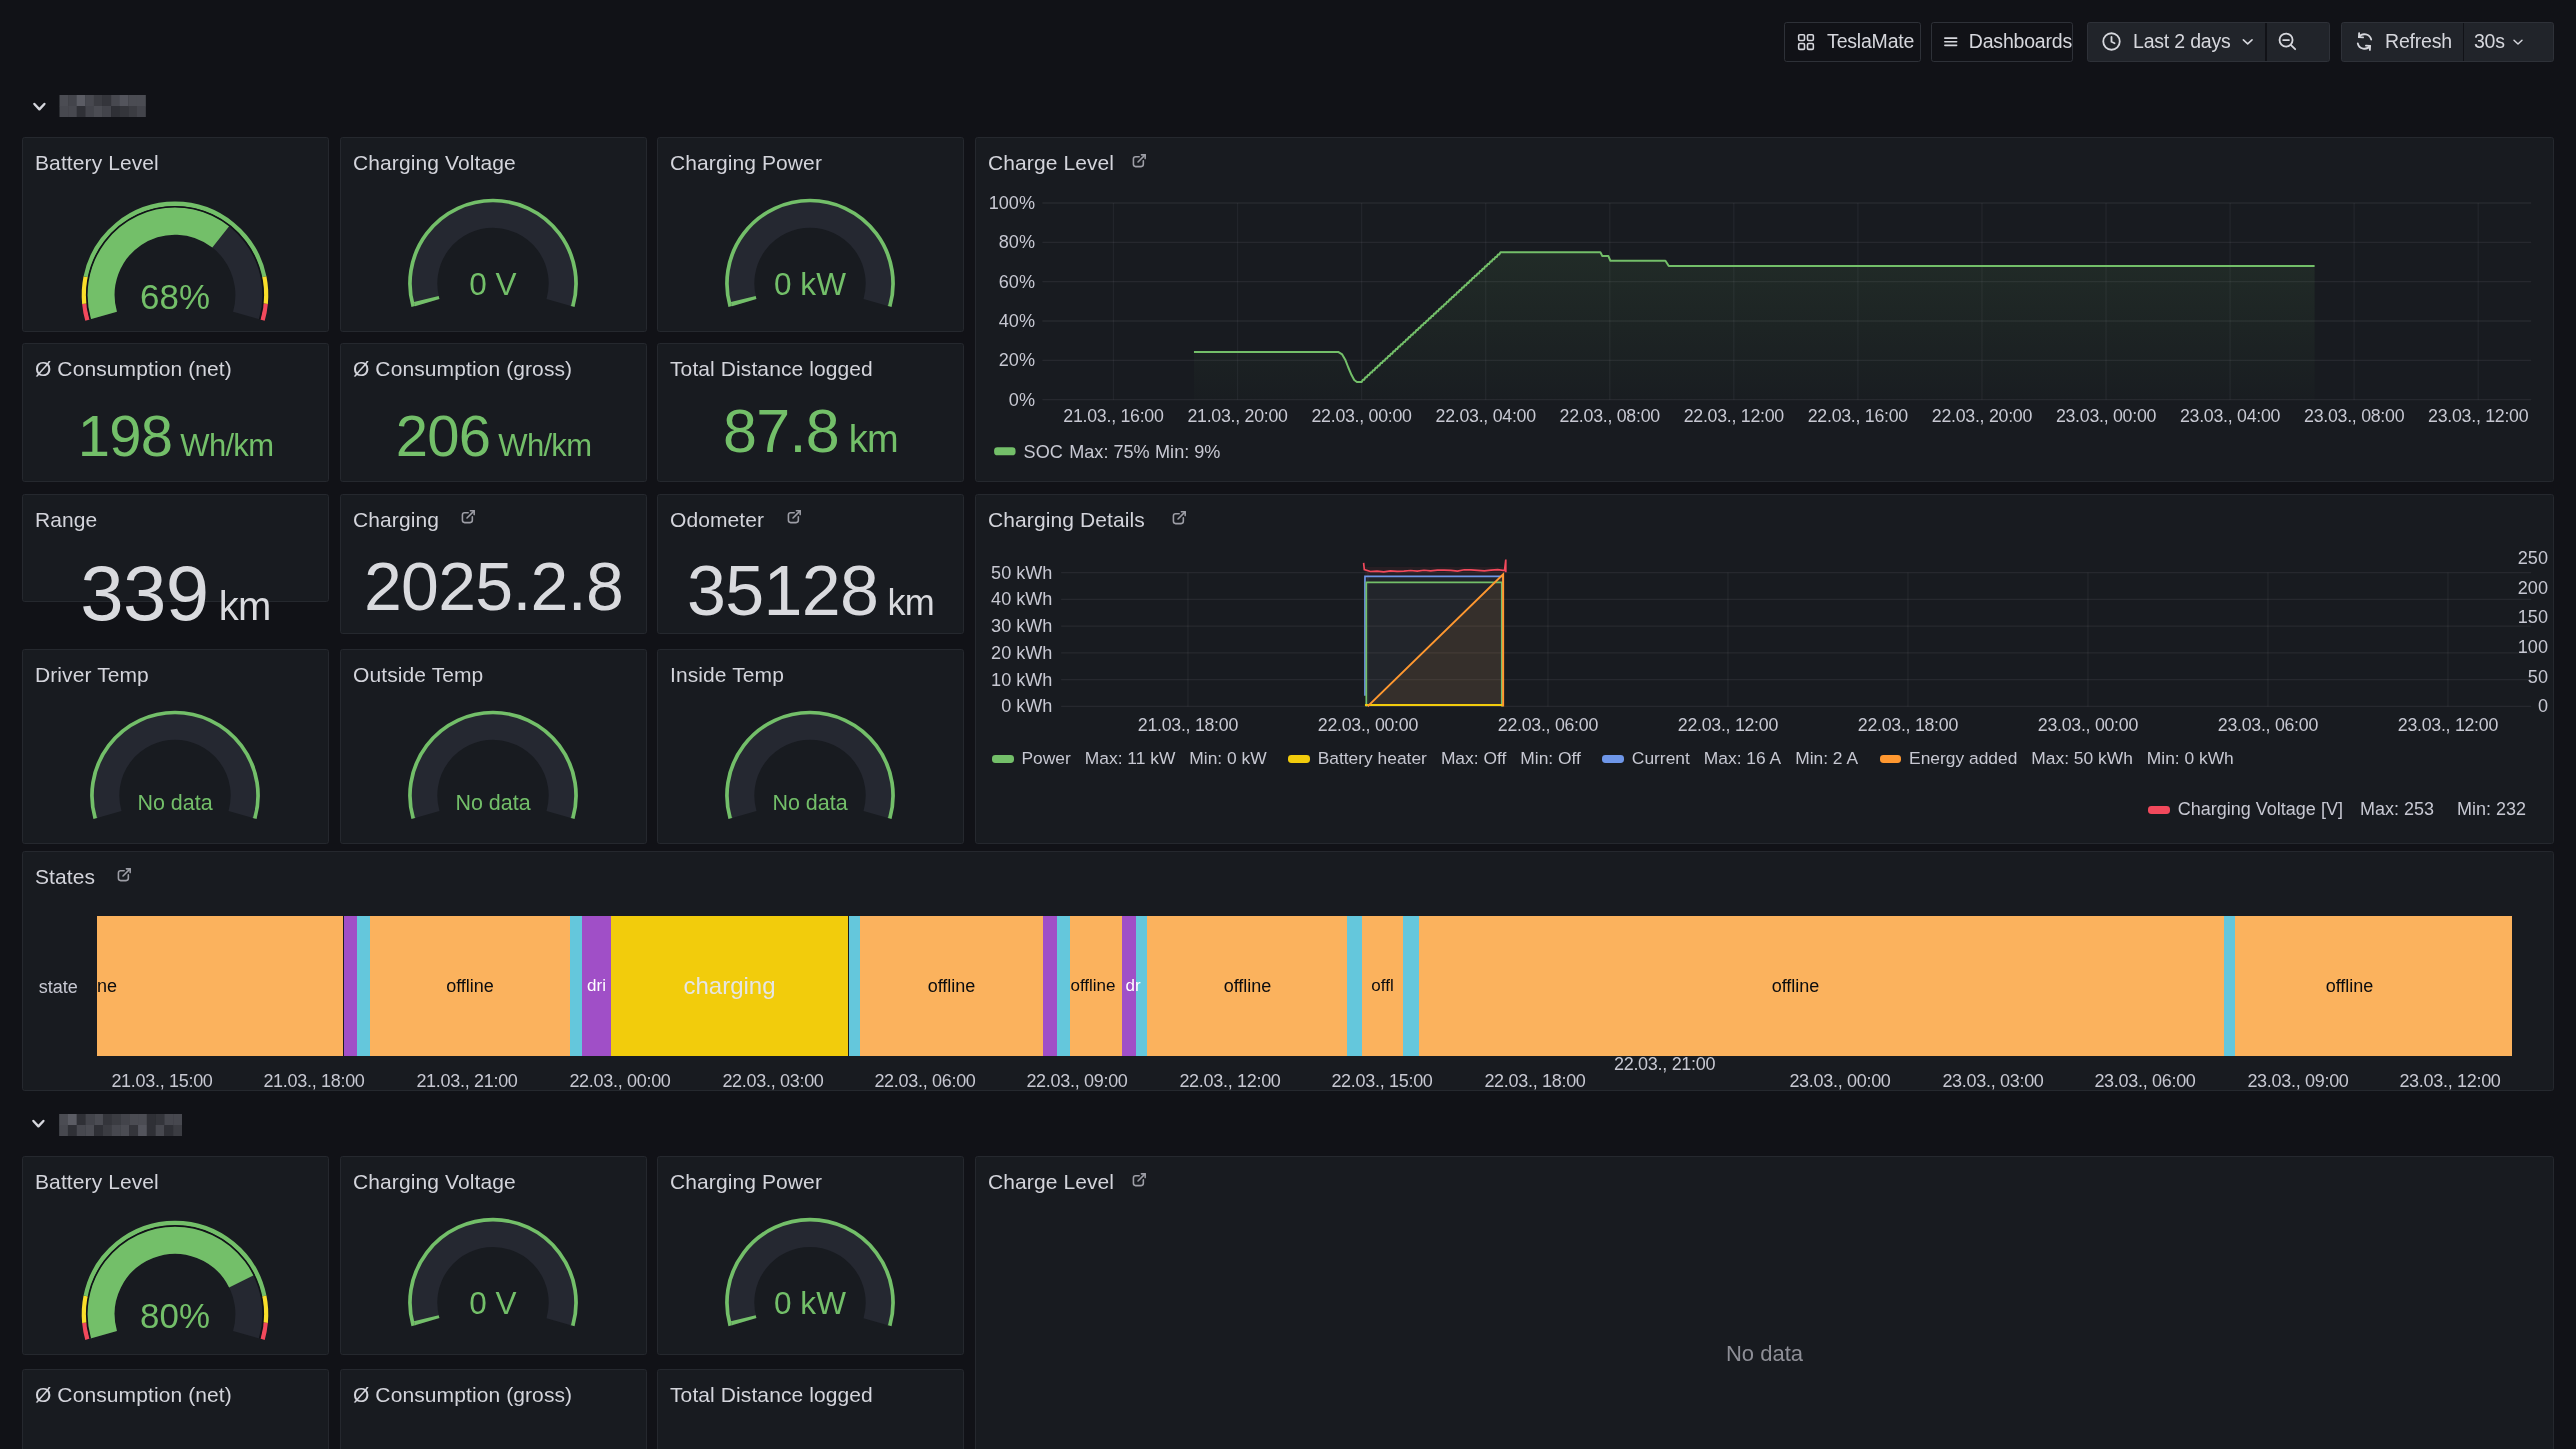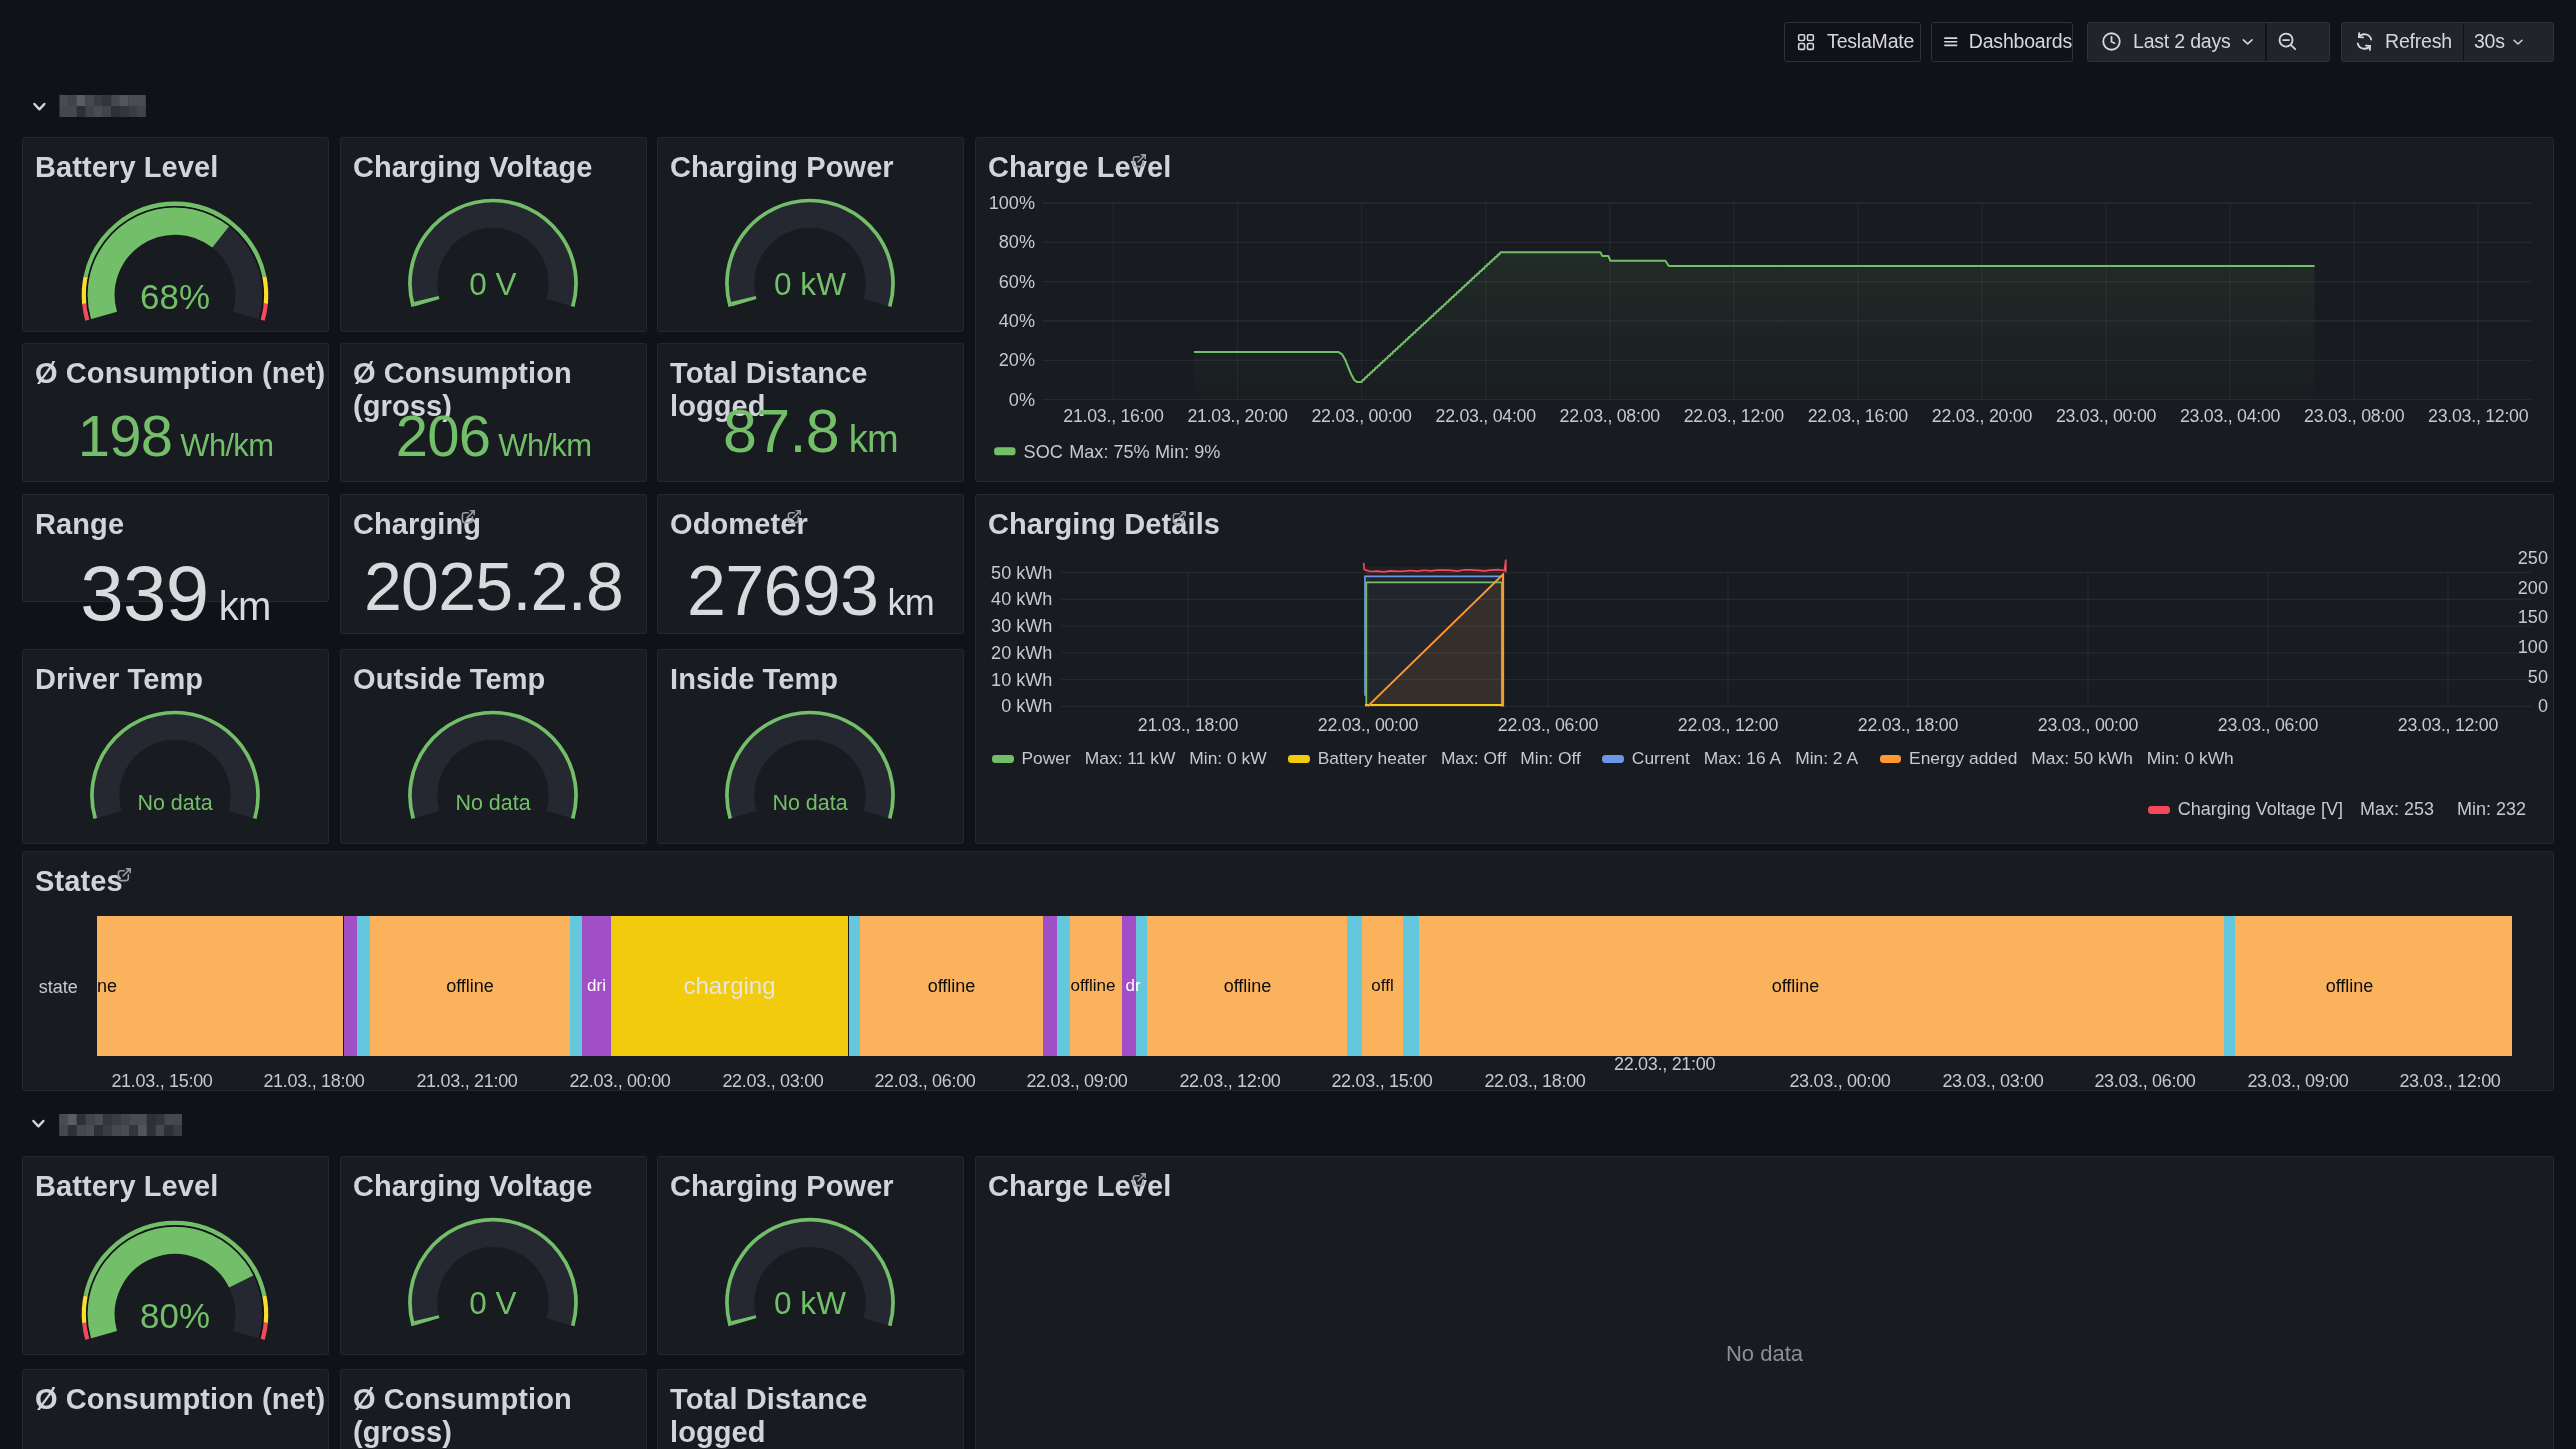--- a/index.html
+++ b/index.html
@@ -1,17 +1,17 @@
 <!DOCTYPE html>
 <html style="font-size:10.7px"><head><meta charset="utf-8"><style>
 *{margin:0;padding:0;box-sizing:border-box}
 html,body{width:2576px;height:1449px;background:#111217;overflow:hidden;font-family:"Liberation Sans",sans-serif;-webkit-font-smoothing:antialiased}
 #page{position:absolute;left:0;top:0;width:2576px;height:1449px;overflow:hidden}
 .panel{position:absolute;background:#181b20;border:1.3px solid #25282e;border-radius:2.7px}
-.ptitle{position:absolute;left:12px;top:13.4px;font-size:29px;font-weight:700;color:#d3d4db;letter-spacing:0.1px}
+.ptitle{position:absolute;left:12px;top:13.4px;font-size:21px;font-weight:400;color:#d3d4db;letter-spacing:0.1px}
 .statval{position:absolute;left:0;width:100%;text-align:center;transform:translateY(-50%);font-weight:500;white-space:nowrap;letter-spacing:-0.7px}
 .btn{position:absolute;height:40px;border:1.3px solid #2e3138;border-radius:2.7px;color:#d6d7dd;font-size:19.5px;letter-spacing:-0.2px;display:flex;align-items:center}
 .grp{position:absolute;height:40px;background:#21242a;border:1.3px solid #2e3138;border-radius:2.7px;color:#d6d7dd;font-size:19.5px;letter-spacing:-0.2px;font-weight:500;display:flex;align-items:center}
 .seg{position:absolute;top:0;height:100%}
 .seglbl{position:absolute;top:0;height:100%;display:flex;align-items:center;justify-content:center;font-size:18px;color:#0b0c0e;white-space:nowrap}
 </style></head><body>
 <div id="page">
 
 <div class="btn" style="left:1784px;top:21.5px;width:137px">
 <svg width="20" height="20" viewBox="0 0 24 24" style="margin-left:11.4px">
@@ -148,21 +148,21 @@
       </svg>
       <div class="statval" style="top:91px;color:#d9dade"><span style="font-size:68px">2025.2.8</span></div>
     </div>
 <div class="panel" style="left:657px;top:494px;width:307px;height:140px">
       <div class="ptitle">Odometer</div>
       <svg width="20" height="20" viewBox="0 0 24 24" style="position:absolute;left:126px;top:12px">
         <path d="M12.2 6.8 H8 C6.2 6.8 5.3 7.7 5.3 9.5 V16 C5.3 17.8 6.2 18.7 8 18.7 H14.5 C16.3 18.7 17.2 17.8 17.2 16 V11.8" stroke="#9d9ea6" stroke-width="1.9" fill="none" stroke-linecap="round"></path>
         <path d="M10.8 13.2 L19.3 4.7" stroke="#9d9ea6" stroke-width="1.9" fill="none" stroke-linecap="round"></path>
         <path d="M14.9 4.6 H19.4 V9.1" stroke="#9d9ea6" stroke-width="1.9" fill="none" stroke-linecap="round" stroke-linejoin="round"></path>
       </svg>
-      <div class="statval" style="top:96px;color:#d9dade"><span style="font-size:70px">27693</span><span style="font-size:36px">&nbsp;km</span></div>
+      <div class="statval" style="top:96px;color:#d9dade"><span style="font-size:70px">35128</span><span style="font-size:36px">&nbsp;km</span></div>
     </div>
 <div class="panel" style="left:22px;top:649px;width:307px;height:195px">
       <div class="ptitle">Driver Temp</div>
       <svg width="304" height="192" viewBox="0 0 453 286" style="position:absolute;left:0;top:0">
         <path d="M 108.3 250.9 A 123 123 0 1 1 344.7 250.9" stroke="#73BF69" stroke-width="7" fill="none"></path>
         <path d="M 128.5 245.1 A 102 102 0 1 1 324.5 245.1" stroke="#252831" stroke-width="38" fill="none"></path>
         <text x="226.5" y="238" text-anchor="middle" font-size="32" fill="#73BF69">No data</text>
       </svg>
     </div>
 <div class="panel" style="left:340px;top:649px;width:307px;height:195px">

